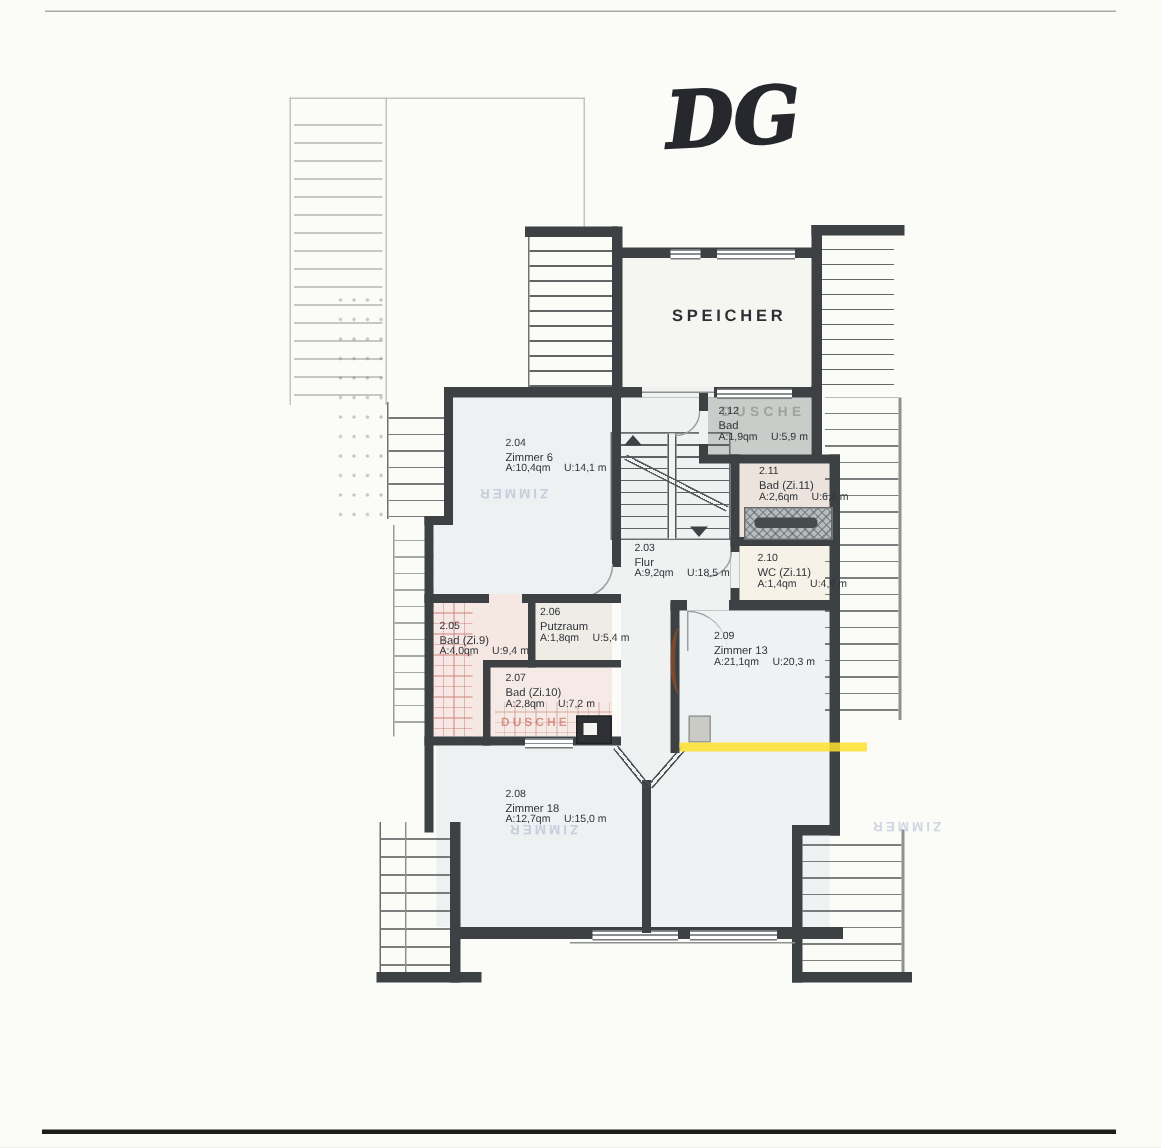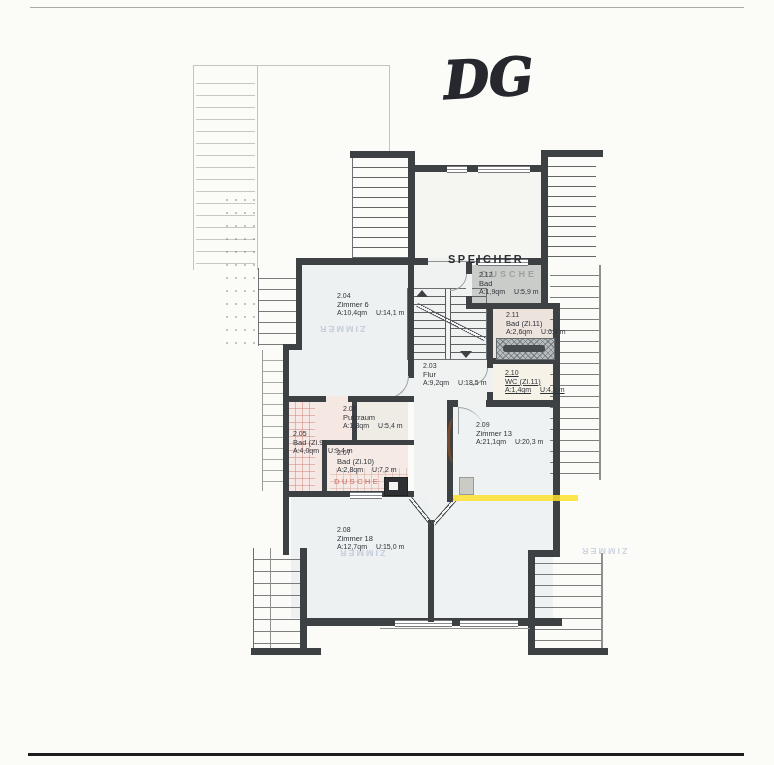--- a/index.html
+++ b/index.html
@@ -176,46 +176,46 @@
   <div class="rlabel" style="left:506px;top:311px;">
     <div>2.11</div>
     <div class="nm">Bad (Zi.11)</div>
     <div class="mx"><span>A:2,6qm</span><span>U:6,4 m</span></div>
   </div>
   <div class="rlabel" style="left:423px;top:362px;">
     <div>2.03</div>
     <div class="nm">Flur</div>
     <div class="mx"><span>A:9,2qm</span><span>U:18,5 m</span></div>
   </div>
-  <div class="rlabel" style="left:505px;top:369px;text-decoration:underline;">
+  <div class="rlabel" style="left:505px;top:369px;">
     <div>2.10</div>
     <div class="nm">WC (Zi.11)</div>
     <div class="mx"><span>A:1,4qm</span><span>U:4,9 m</span></div>
   </div>
-  <div class="rlabel" style="left:293px;top:430px;">
+  <div class="rlabel" style="left:293px;top:414px;">
     <div>2.05</div>
     <div class="nm">Bad (Zi.9)</div>
     <div class="mx"><span>A:4,0qm</span><span>U:9,4 m</span></div>
   </div>
-  <div class="rlabel" style="left:343px;top:405px;">
+  <div class="rlabel" style="left:360px;top:405px;">
     <div>2.06</div>
     <div class="nm">Putzraum</div>
     <div class="mx"><span>A:1,8qm</span><span>U:5,4 m</span></div>
   </div>
   <div class="rlabel" style="left:337px;top:449px;">
     <div>2.07</div>
     <div class="nm">Bad (Zi.10)</div>
     <div class="mx"><span>A:2,8qm</span><span>U:7,2 m</span></div>
   </div>
   <div class="rlabel" style="left:476px;top:421px;">
     <div>2.09</div>
     <div class="nm">Zimmer 13</div>
     <div class="mx"><span>A:21,1qm</span><span>U:20,3 m</span></div>
   </div>
   <div class="rlabel" style="left:337px;top:526px;">
     <div>2.08</div>
     <div class="nm">Zimmer 18</div>
     <div class="mx"><span>A:12,7qm</span><span>U:15,0 m</span></div>
   </div>
 
-  <div class="speicher" style="left:448px;top:205px;margin-top:48px;">SPEICHER</div>
+  <div class="speicher" style="left:448px;top:205px;">SPEICHER</div>
 
 </div>
 
 </body></html>

